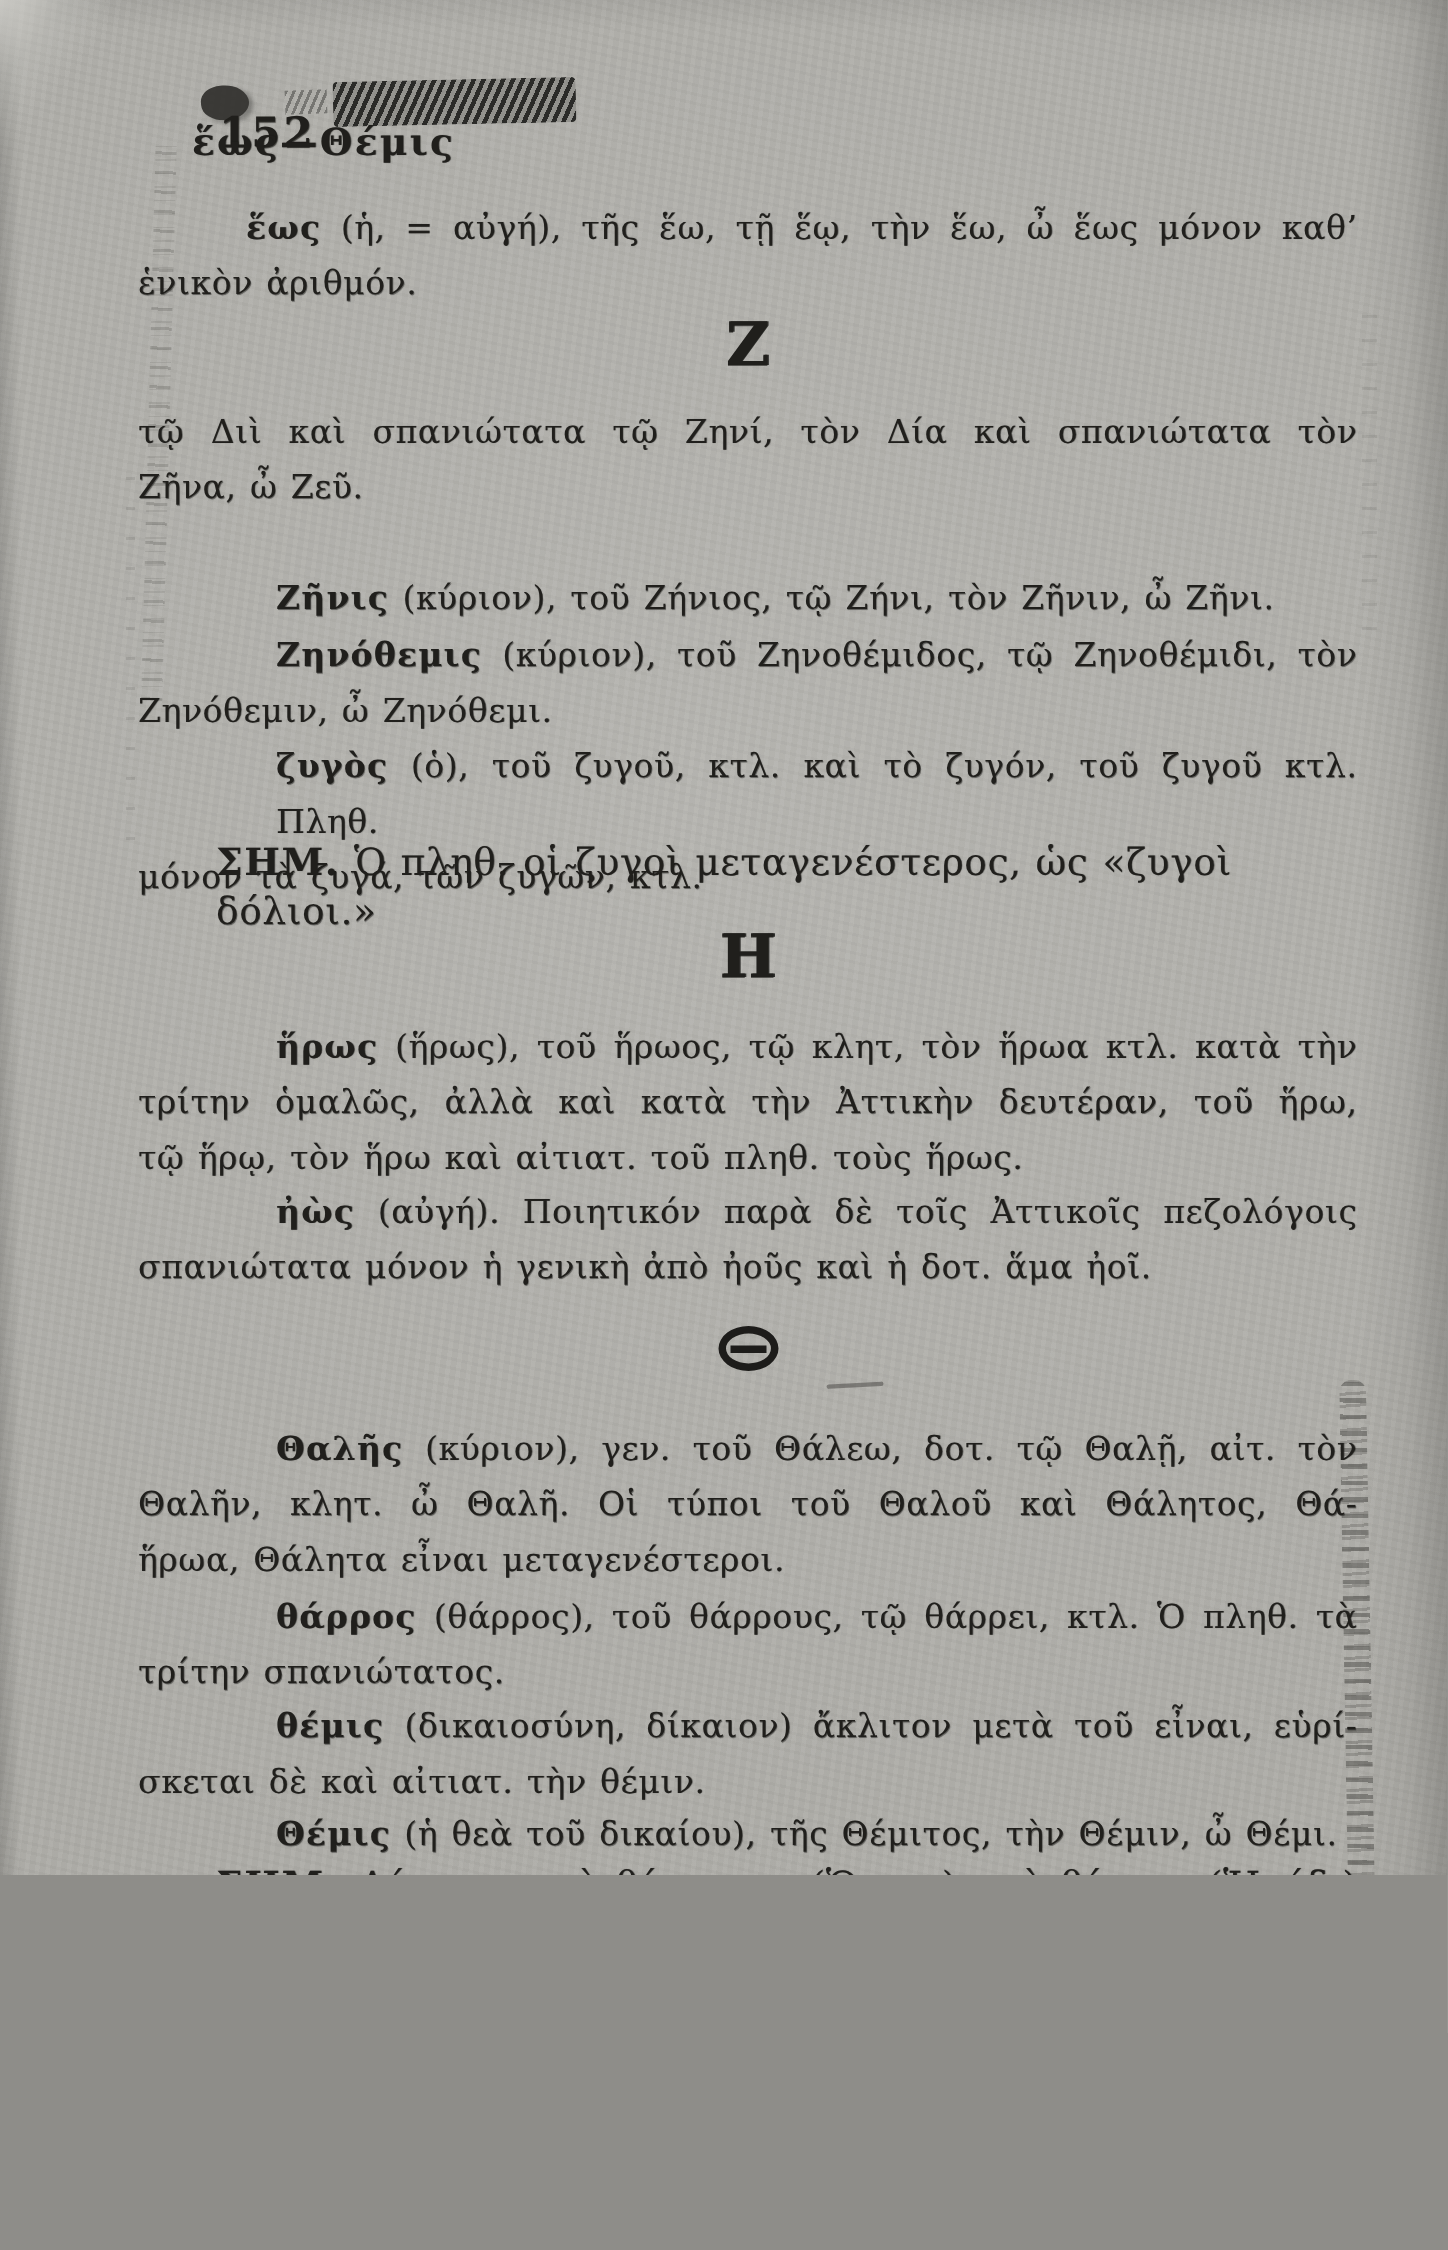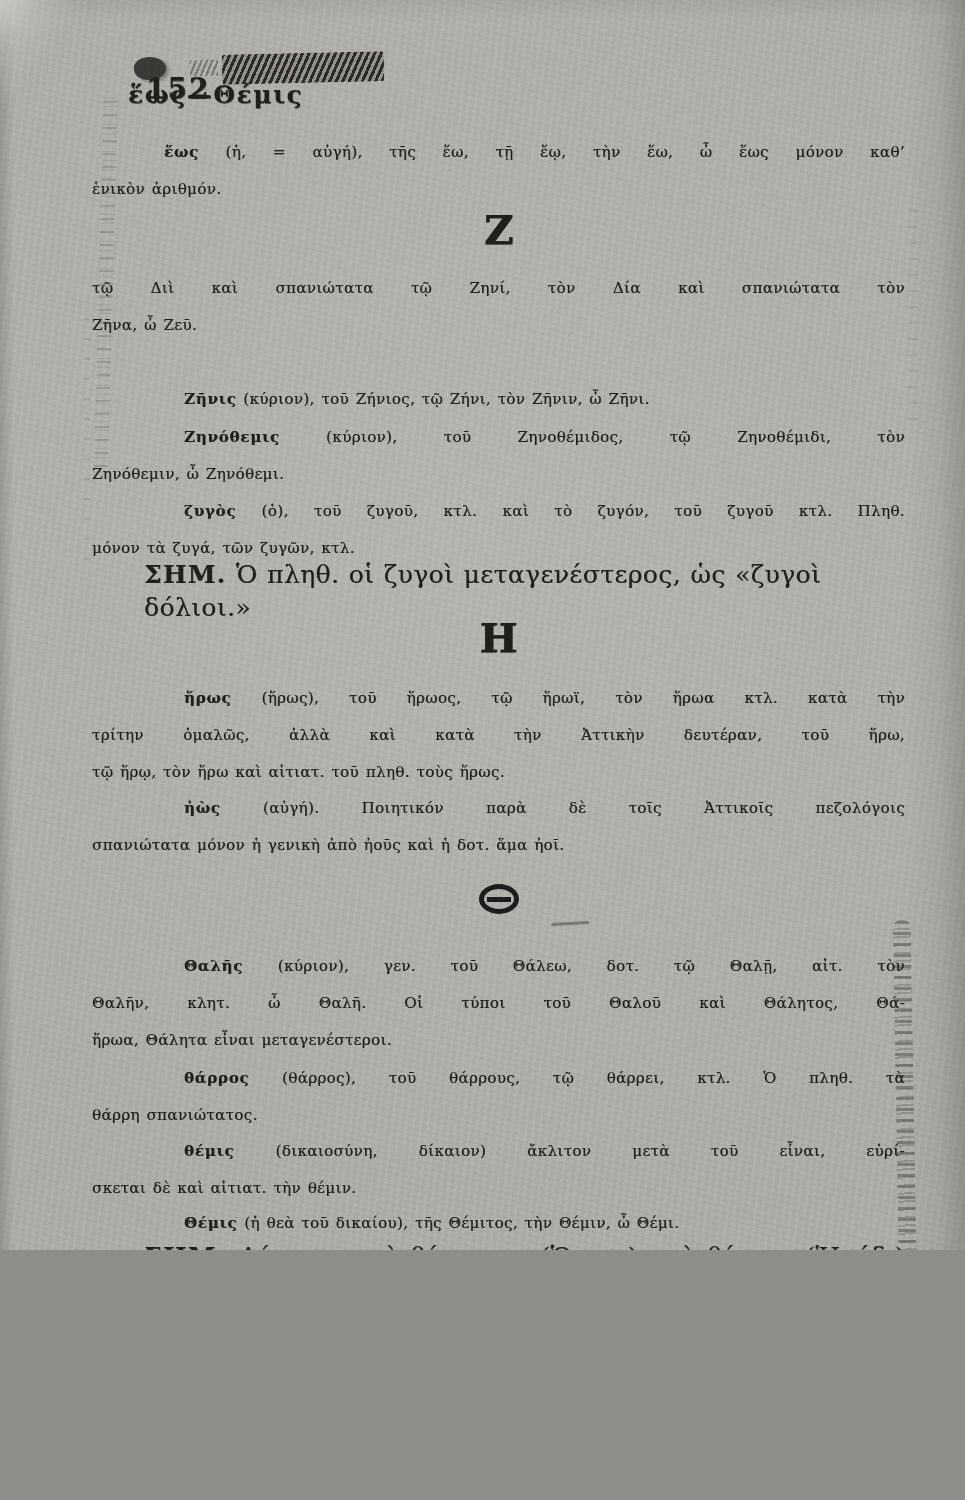--- a/index.html
+++ b/index.html
@@ -26,21 +26,21 @@
   .runhead {
     position:absolute; left:92px; top:80px; width:813px;
     text-align:left; padding-left:36px;
     font-size:25px; font-weight:700; letter-spacing:1.5px;
     text-shadow:0.5px 0.5px 0.6px rgba(25,25,22,0.6);
   }
   
   .content { position:absolute; left:92px; top:0; width:813px; }
   .block { position:absolute; left:0; width:813px; }
   .pline {
-    font-size:15px; line-height:37px;
+    font-size:22px; line-height:37px;
     letter-spacing:0.4px; word-spacing:1.5px;
     text-shadow:0.45px 0.45px 0.5px rgba(28,28,25,0.55);
     white-space:normal;
   }
   .jl { text-align:justify; text-align-last:justify; }
   .entry .first { padding-left:92px; }
   .intro .first { padding-left:72px; }
   .hw { font-weight:700; letter-spacing:0.8px; }
   .note .pline { font-size:25px; line-height:33px; word-spacing:1px; }
   .note .first { padding-left:52px; }
@@ -164,37 +164,37 @@
       </div>
       <div class="block entry" style="top: 493px;">
         <div class="pline first jl"><span class="hw">ζυγὸς</span><span> (ὁ), τοῦ ζυγοῦ, κτλ. καὶ τὸ ζυγόν, τοῦ ζυγοῦ κτλ. Πληθ.</span></div>
         <div class="pline">μόνον τὰ ζυγά, τῶν ζυγῶν, κτλ.</div>
       </div>
       <div class="block note" style="top: 558px;">
         <div class="pline first"><span class="hw">ΣΗΜ.</span><span> Ὁ πληθ. οἱ ζυγοὶ μεταγενέστερος, ὡς «ζυγοὶ δόλιοι.»</span></div>
       </div>
       <div class="block heading" style="top: 618px;"><span class="glyph">H</span></div>
       <div class="block entry" style="top: 680px;">
-        <div class="pline first jl"><span class="hw">ἥρως</span><span> (ἥρως), τοῦ ἥρωος, τῷ ἥρωϊ, τὸν ἥρωα κτλ. κατὰ τὴν</span></div>
+        <div class="pline first jl"><span class="hw">ἥρως</span><span> (ἥρως), τοῦ ἥρωος, τῷ κλητ, τὸν ἥρωα κτλ. κατὰ τὴν</span></div>
         <div class="pline jl">τρίτην ὁμαλῶς, ἀλλὰ καὶ κατὰ τὴν Ἀττικὴν δευτέραν, τοῦ ἥρω,</div>
         <div class="pline">τῷ ἥρῳ, τὸν ἥρω καὶ αἰτιατ. τοῦ πληθ. τοὺς ἥρως.</div>
       </div>
       <div class="block entry" style="top: 790px;">
         <div class="pline first jl"><span class="hw">ἠὼς</span><span> (αὐγή). Ποιητικόν παρὰ δὲ τοῖς Ἀττικοῖς πεζολόγοις</span></div>
         <div class="pline">σπανιώτατα μόνον ἡ γενικὴ ἀπὸ ἠοῦς καὶ ἡ δοτ. ἅμα ἠοῖ.</div>
       </div>
       <div class="block heading" style="top: 884px;"><span class="theta-ring"><span class="bar"></span></span><span class="theta-dash"></span></div>
       <div class="block entry" style="top: 948px;">
         <div class="pline first jl"><span class="hw">Θαλῆς</span><span> (κύριον), γεν. τοῦ Θάλεω, δοτ. τῷ Θαλῇ, αἰτ. τὸν</span></div>
         <div class="pline jl">Θαλῆν, κλητ. ὦ Θαλῆ. Οἱ τύποι τοῦ Θαλοῦ καὶ Θάλητος, Θά-</div>
         <div class="pline">ἥρωα, Θάλητα εἶναι μεταγενέστεροι.</div>
       </div>
       <div class="block entry" style="top: 1060px;">
         <div class="pline first jl"><span class="hw">θάρρος</span><span> (θάρρος), τοῦ θάρρους, τῷ θάρρει, κτλ. Ὁ πληθ. τὰ</span></div>
-        <div class="pline">θάρρη σπανιώτατος.</div>
+        <div class="pline">τρίτην σπανιώτατος.</div>
       </div>
       <div class="block entry" style="top: 1133px;">
         <div class="pline first jl"><span class="hw">θέμις</span><span> (δικαιοσύνη, δίκαιον) ἄκλιτον μετὰ τοῦ εἶναι, εὑρί-</span></div>
         <div class="pline">σκεται δὲ καὶ αἰτιατ. τὴν θέμιν.</div>
       </div>
       <div class="block entry" style="top: 1205px;">
         <div class="pline first"><span class="hw">Θέμις</span><span> (ἡ θεὰ τοῦ δικαίου), τῆς Θέμιτος, τὴν Θέμιν, ὦ Θέμι.</span></div>
       </div>
       <div class="block note" style="top: 1240px;">
         <div class="pline first jl"><span class="hw">ΣΗΜ.</span><span> Λέγεται καὶ θέμιστος (Ὁμηρ.) καὶ θέμιος (Ἡρόδ.) καὶ θέμιδος</span></div>

